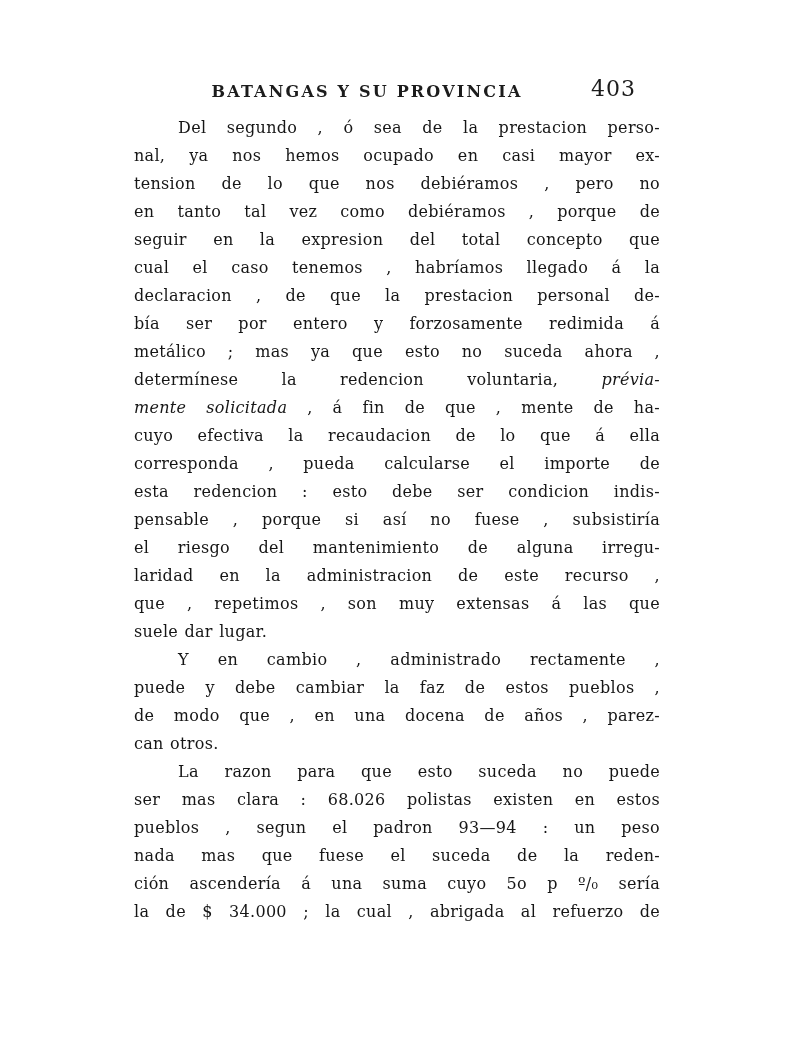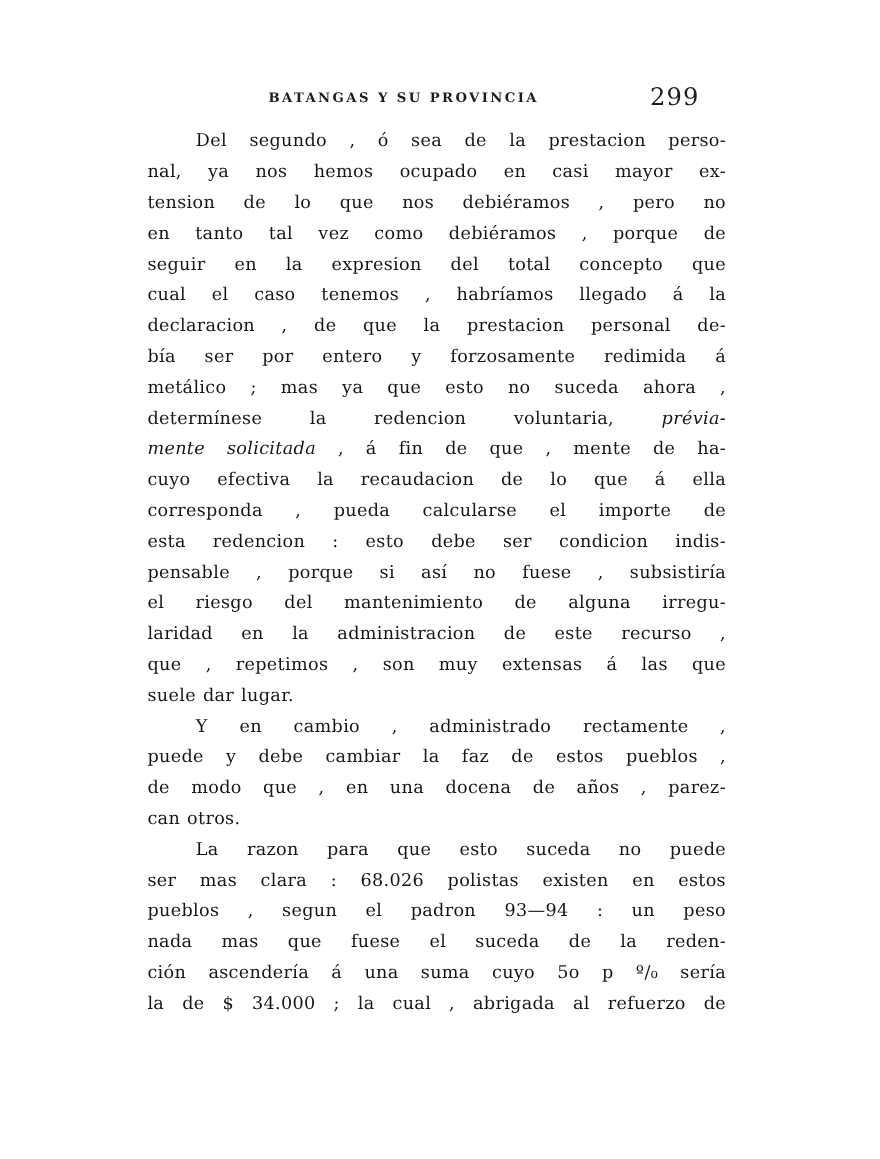--- a/index.html
+++ b/index.html
@@ -22,21 +22,21 @@
     top: 80px;
     width: 526px;
     height: 24px;
   }
   .running-title {
     position: absolute;
     left: 0;
     right: 60px;
     top: 2px;
     text-align: center;
-    font-size: 12px;
+    font-size: 16px;
     font-weight: bold;
     letter-spacing: 2.2px;
     color: #1c1c1c;
     white-space: nowrap;
   }
   .page-number {
     position: absolute;
     right: 24px;
     top: -4px;
     font-size: 22px;
@@ -69,21 +69,21 @@
   .seg.italic {
     font-style: italic;
   }
 </style>
 </head>
 <body>
 
 <div class="paper">
   <div class="running-header">
     <div class="running-title">BATANGAS Y SU PROVINCIA</div>
-    <div class="page-number">299</div>
+    <div class="page-number">403</div>
   </div>
   <div class="page-text">
       <div class="line indent"><span class="seg">Del segundo , ó sea de la prestacion perso-</span></div>
       <div class="line"><span class="seg">nal, ya nos hemos ocupado en casi mayor ex-</span></div>
       <div class="line"><span class="seg">tension de lo que nos debiéramos , pero no</span></div>
       <div class="line"><span class="seg">en tanto tal vez como debiéramos , porque de</span></div>
       <div class="line"><span class="seg">seguir en la expresion del total concepto que</span></div>
       <div class="line"><span class="seg">cual el caso tenemos , habríamos llegado á la</span></div>
       <div class="line"><span class="seg">declaracion , de que la prestacion personal de-</span></div>
       <div class="line"><span class="seg">bía ser por entero y forzosamente redimida á</span></div>

